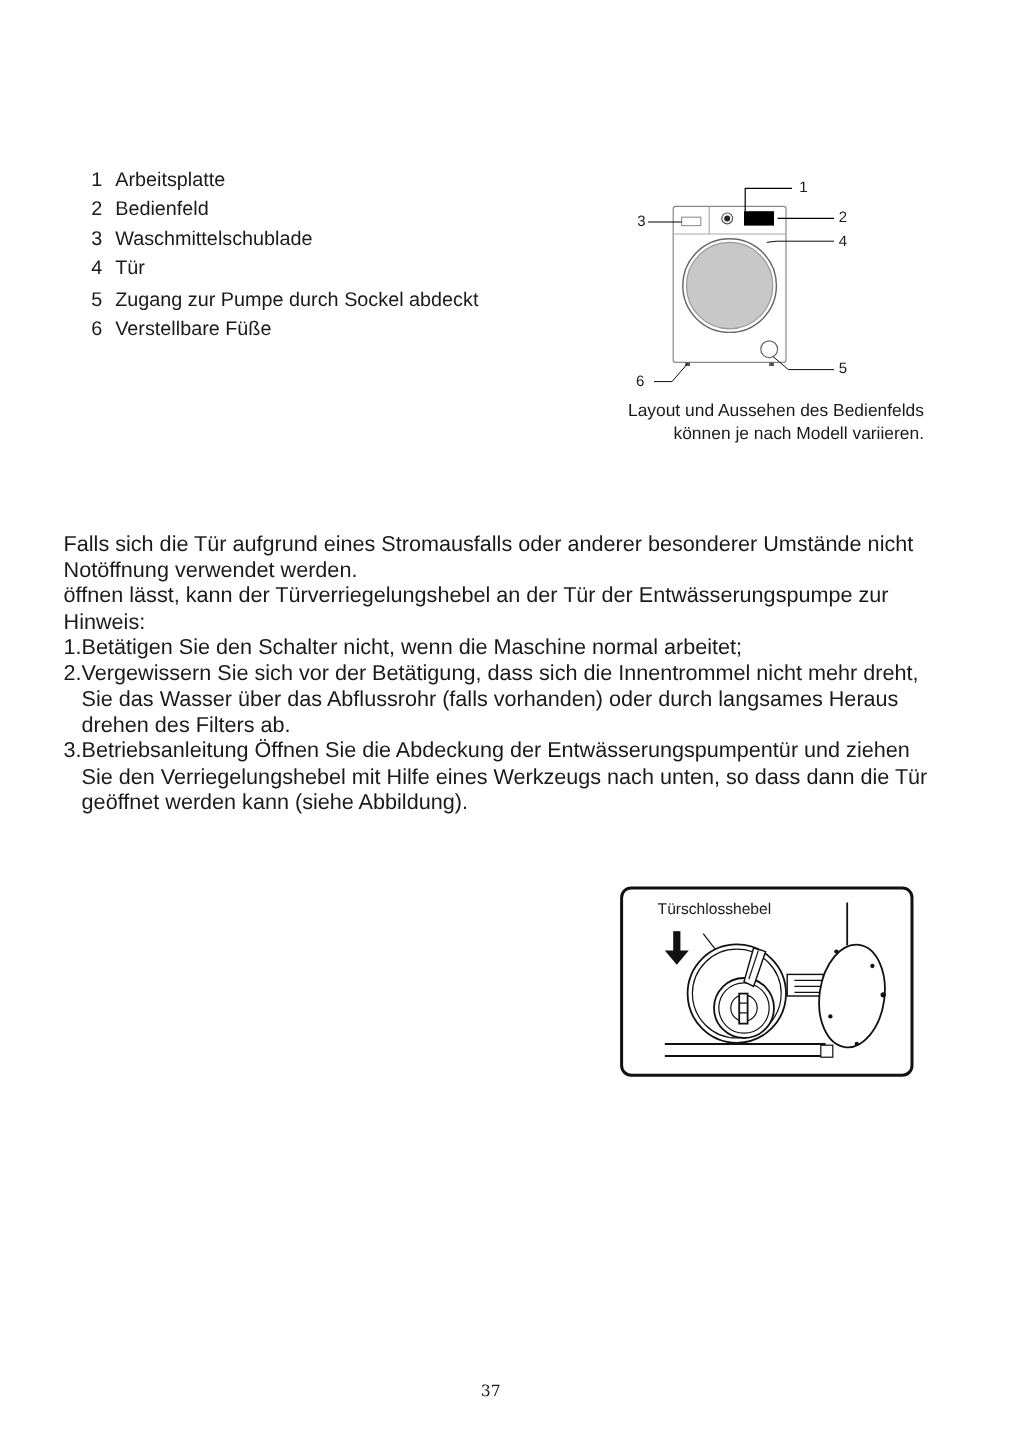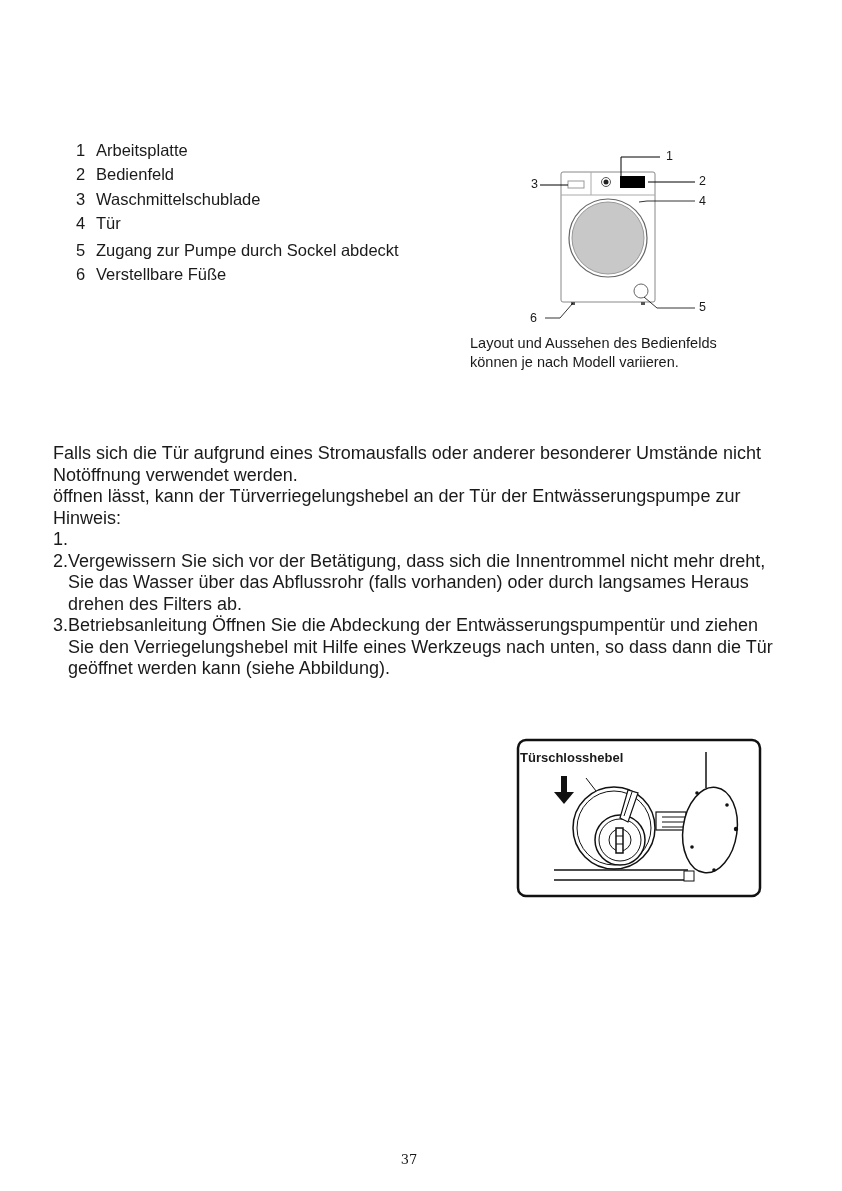--- a/index.html
+++ b/index.html
@@ -4,28 +4,28 @@
 <style>
   html, body { margin: 0; padding: 0; background: #ffffff; }
   body { width: 842px; height: 1191px; position: relative; overflow: hidden;
          font-family: "Liberation Sans", sans-serif; color: #1a1a1a; }
   .abs { position: absolute; }
   .legend { left: 76px; top: 138px; font-size: 16.5px; line-height: 24.4px; }
   .legend .row { display: flex; white-space: nowrap; }
   .legend .num { width: 20px; }
   .legend .row.gap { margin-top: 2px; }
   .diagram1 { left: 520px; top: 140px; width: 200px; height: 190px; }
-  .caption { left: 470px; top: 334px; width: 300px; text-align: left; font-size: 14.5px; line-height: 19px; }
+  .caption { left: 470px; top: 334px; width: 300px; text-align: right; font-size: 14.5px; line-height: 19px; }
   .body-text { left: 53px; top: 443px; width: 740px; font-size: 18px; line-height: 21.5px; }
   .body-text p { margin: 0; white-space: nowrap; }
   .body-text .item { display: flex; }
   .body-text .item .n { width: 15px; flex: none; }
   .body-text .item .t { white-space: nowrap; }
   .diagram2 { left: 516px; top: 738px; width: 246px; height: 160px; }
-  .fig2-label { left: 520px; top: 750px; font-size: 13px; font-weight: bold; }
+  .fig2-label { left: 548px; top: 750px; font-size: 13px; }
   .page-num { left: 388px; top: 1152px; width: 42px; text-align: center;
               font-family: "DejaVu Serif", serif; font-size: 13px; }
   .lbl { font-size: 12.5px; position: absolute; }
 </style>
 </head>
 <body>
 
 <div class="abs legend">
   <div class="row">
       <span class="num">1</span>
@@ -96,20 +96,23 @@
 </div>
 
 <div class="abs body-text">
   <p>Falls sich die Tür aufgrund eines Stromausfalls oder anderer besonderer Umstände nicht</p>
   <p>Notöffnung verwendet werden.</p>
   <p>öffnen lässt, kann der Türverriegelungshebel an der Tür der Entwässerungspumpe zur</p>
   <p>Hinweis:</p>
 
   <div class="item">
     <span class="n">1.</span>
+    <div>
+      <div class="t">Betätigen Sie den Schalter nicht, wenn die Maschine normal arbeitet;</div>
+    </div>
   </div>
 
   <div class="item">
     <span class="n">2.</span>
     <div>
       <div class="t">Vergewissern Sie sich vor der Betätigung, dass sich die Innentrommel nicht mehr dreht,</div>
       <div class="t">Sie das Wasser über das Abflussrohr (falls vorhanden) oder durch langsames Heraus</div>
       <div class="t">drehen des Filters ab.</div>
     </div>
   </div>

